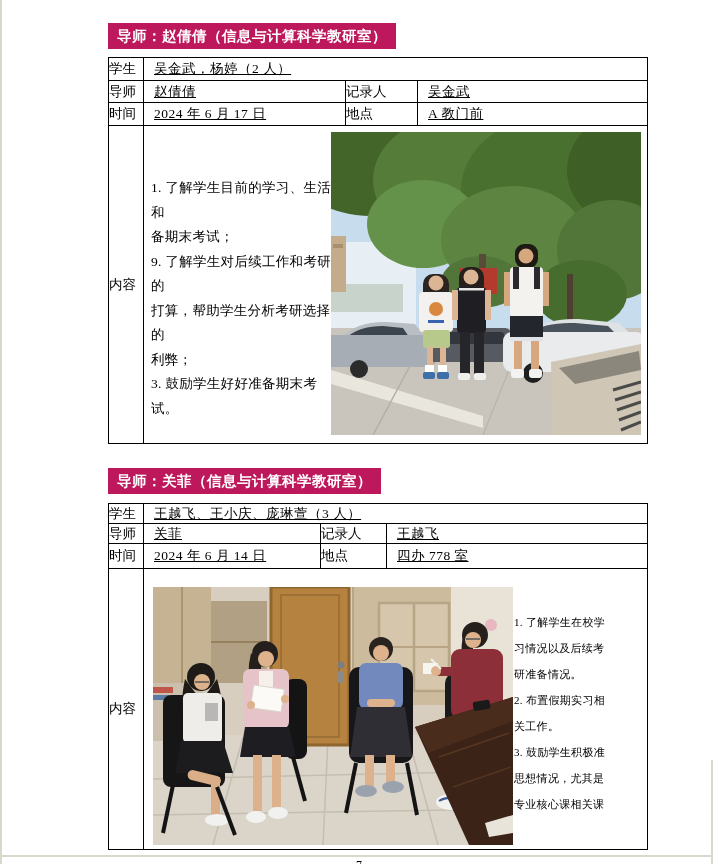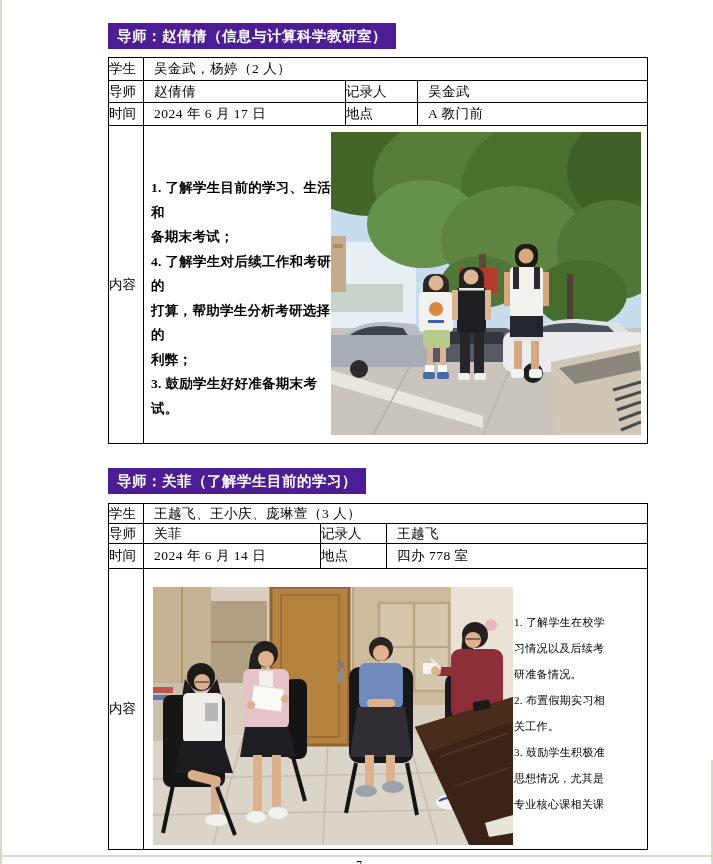--- a/index.html
+++ b/index.html
@@ -6,43 +6,43 @@
   html, body { width: 713px; height: 864px; background: #ffffff; overflow: hidden; }
   body { font-family: "Liberation Serif", "DejaVu Serif", serif; color: #000; position: relative; }
 
   .page-edge { position: absolute; background: #d9d8cd; }
   .edge-left { left: 0; top: 0; width: 2px; height: 864px; }
   .edge-bottom { left: 0; top: 855px; width: 713px; height: 2px; }
   .edge-right { left: 711px; top: 760px; width: 2px; height: 104px; }
 
   .banner {
     position: absolute; left: 108px; height: 26px;
-    background: #4c1d95; color: #fff;
+    background: #be185d; color: #fff;
     font-family: "Liberation Sans", "DejaVu Sans", sans-serif;
     font-weight: bold; font-size: 14.5px; line-height: 26px;
     padding: 0 9px; letter-spacing: 0.5px; white-space: nowrap;
   }
   #banner-1 { top: 23px; }
   #banner-2 { top: 468px; }
 
   table.meeting {
     position: absolute; left: 108px;
     border-collapse: collapse; table-layout: fixed; width: 539px;
     font-size: 13.5px;
   }
   #table-1 { top: 57px; }
   #table-2 { top: 503px; }
   table.meeting td { border: 1.5px solid #000; overflow: hidden; }
   td.lbl { vertical-align: middle; padding: 0 0; }
-  td.val { padding: 0 8px 0 10px; vertical-align: middle; letter-spacing: 0.5px; }
+  td.val { padding: 0 8px 0 10px; vertical-align: middle; letter-spacing: 0.5px; text-decoration: underline; }
   td.content-cell { position: relative; padding: 0; vertical-align: top; }
 
   .content-text-1 {
     position: absolute; left: 7px; top: 50px; width: 190px;
-    line-height: 24.5px; font-size: 13.5px; letter-spacing: 0.3px; font-weight: bold;
+    line-height: 24.5px; font-size: 13.5px; letter-spacing: 0.3px;
   }
   .content-text-2 {
     position: absolute; left: 370px; top: 40px; width: 128px;
     line-height: 26px; font-size: 11px; letter-spacing: 0.3px;
   }
   .photo-frame { position: absolute; overflow: hidden; }
   #photo-1 { left: 187px; top: 6px; width: 310px; height: 303px; }
   #photo-2 { left: 9px; top: 18px; width: 360px; height: 258px; }
 
   .page-number {
@@ -82,21 +82,21 @@
     <td class="val">2024 年 6 月 17 日</td>
     <td class="lbl">地点</td>
     <td class="val">A 教门前</td>
   </tr>
   <tr style="height:318px">
     <td class="lbl">内容</td>
     <td class="content-cell" colspan="3">
       <div class="content-text-1">
         <div>1. 了解学生目前的学习、生活和</div>
         <div>备期末考试；</div>
-        <div>4. 了解学生对后续工作和考研的</div>
+        <div>9. 了解学生对后续工作和考研的</div>
         <div>打算，帮助学生分析考研选择的</div>
         <div>利弊；</div>
         <div>3. 鼓励学生好好准备期末考试。</div>
       </div>
       <div class="photo-frame" id="photo-1">
         <svg width="310" height="303" viewBox="0 0 310 303" xmlns="http://www.w3.org/2000/svg">
 
           <rect width="310" height="210" fill="#c7dcec"></rect>
           <rect x="0" y="110" width="85" height="95" fill="#e7eef4"></rect>
 
@@ -185,21 +185,21 @@
             <line x1="288" y1="288" x2="310" y2="280"></line>
             <line x1="290" y1="298" x2="310" y2="290"></line>
           </g>
         </svg>
       </div>
     </td>
   </tr>
 </tbody>
   </table>
 
-<div class="banner" id="banner-2">导师：关菲（了解学生目前的学习）</div>
+<div class="banner" id="banner-2">导师：关菲（信息与计算科学教研室）</div>
 
 <table class="meeting" id="table-2">
   <colgroup>
       <col style="width:35px">
       <col style="width:177px">
       <col style="width:66px">
       <col style="width:261px">
     </colgroup>
   <tbody>
       <tr style="height:20px">

